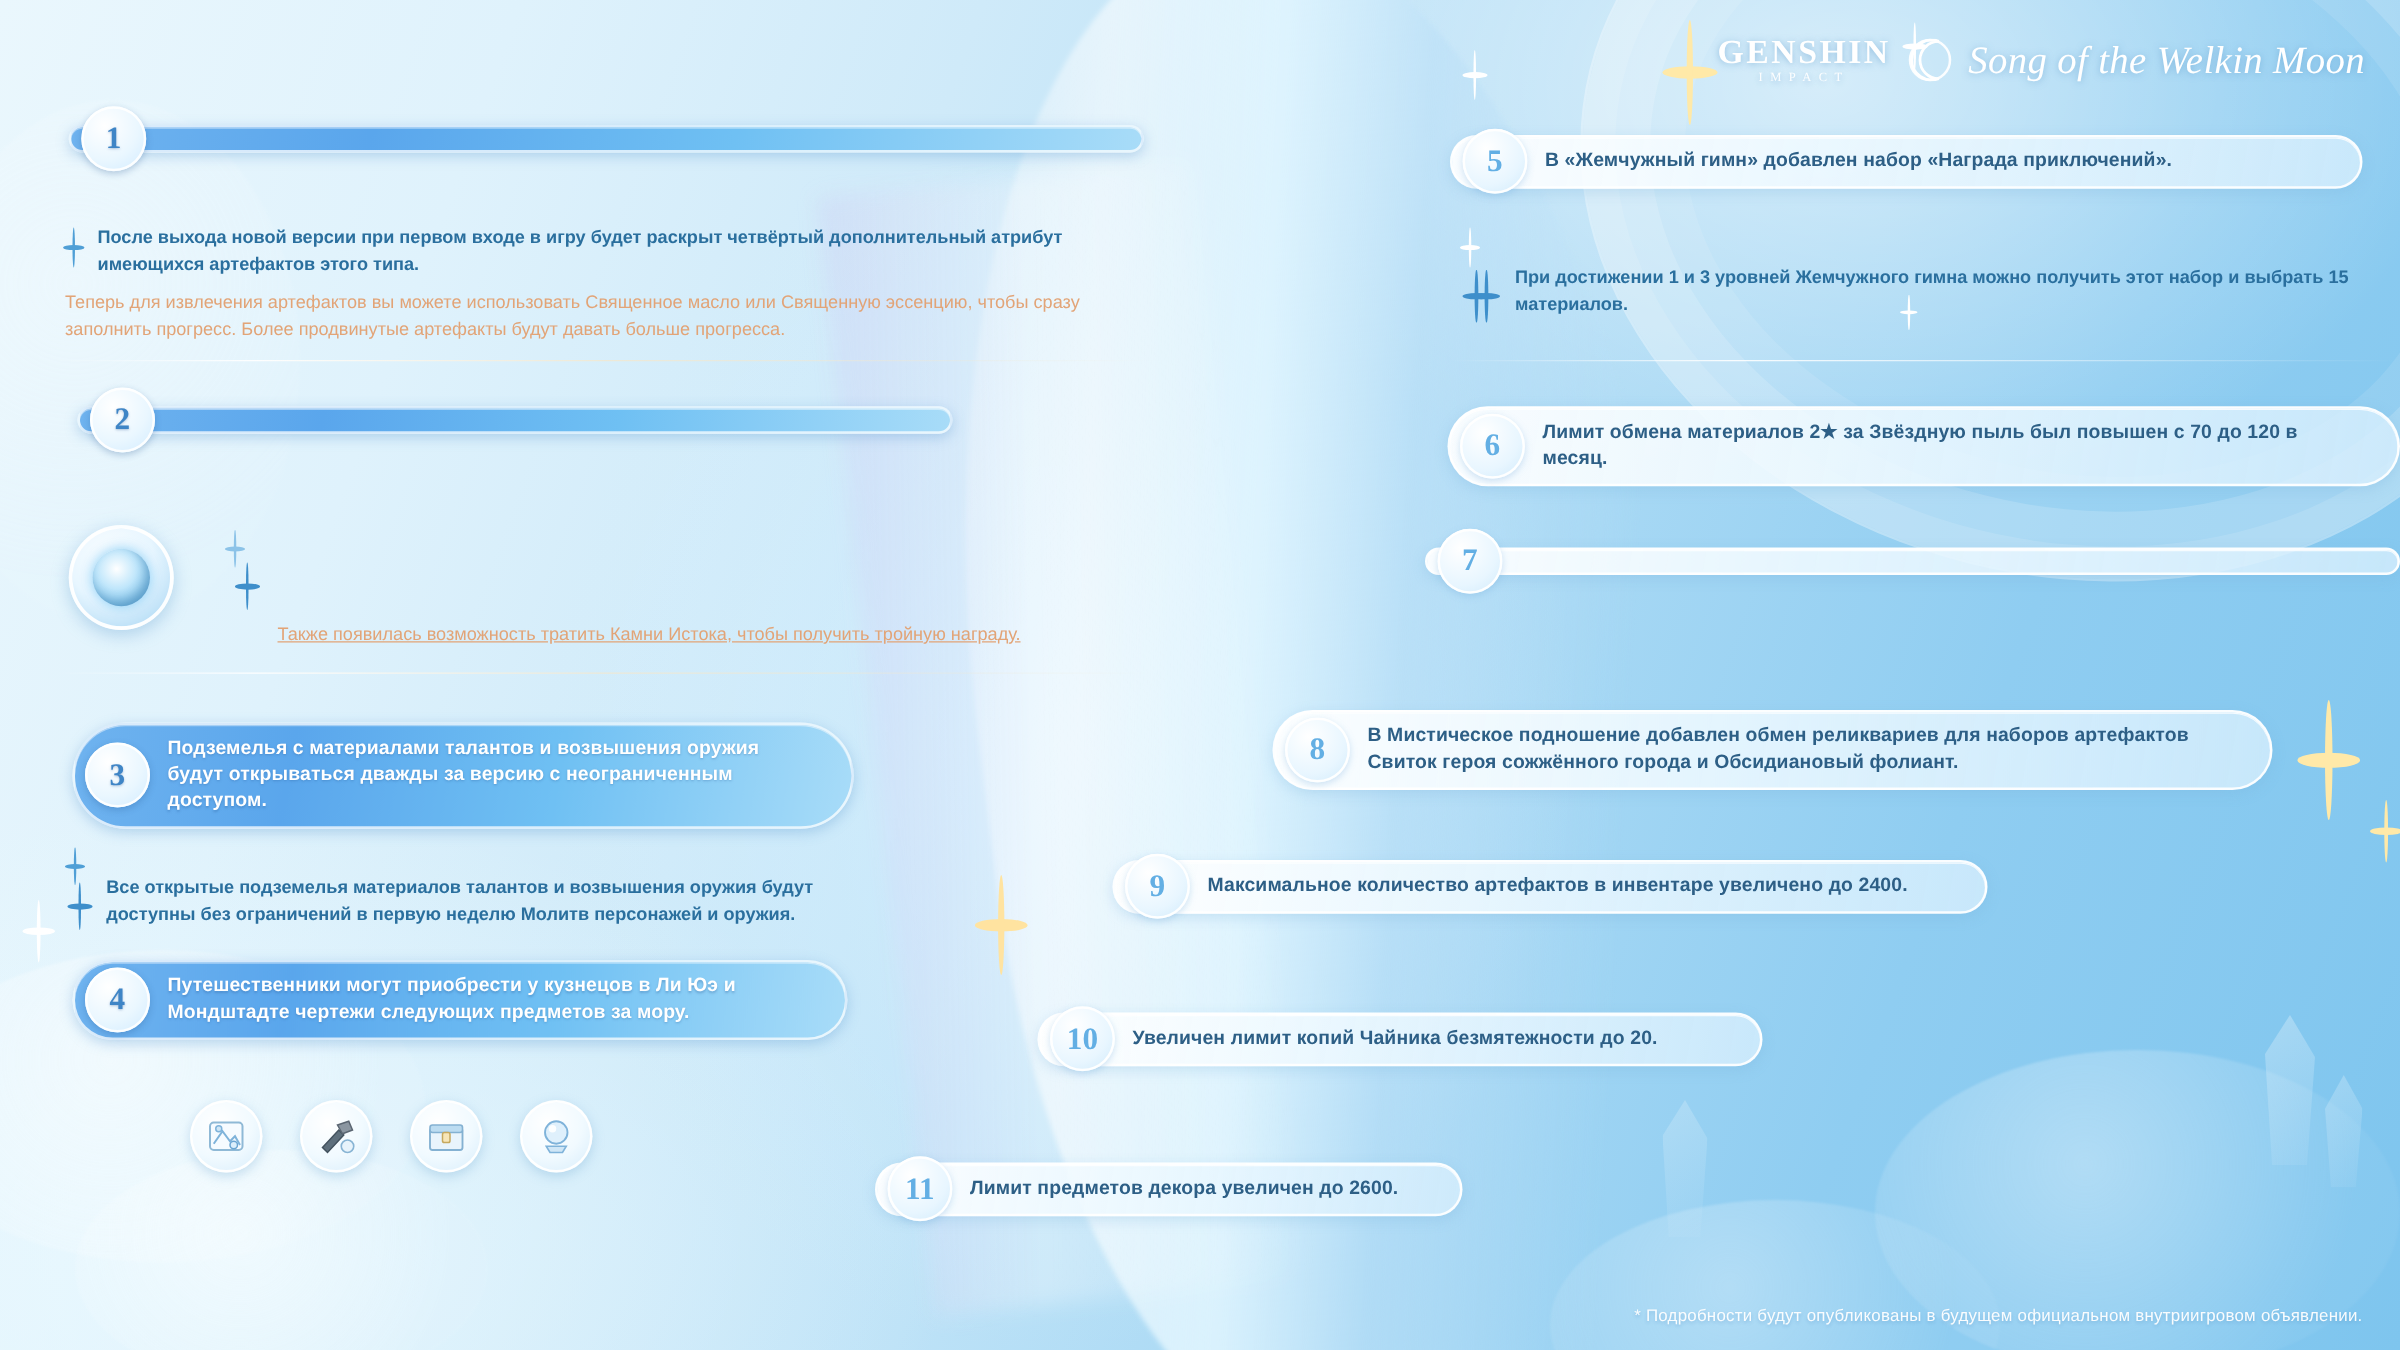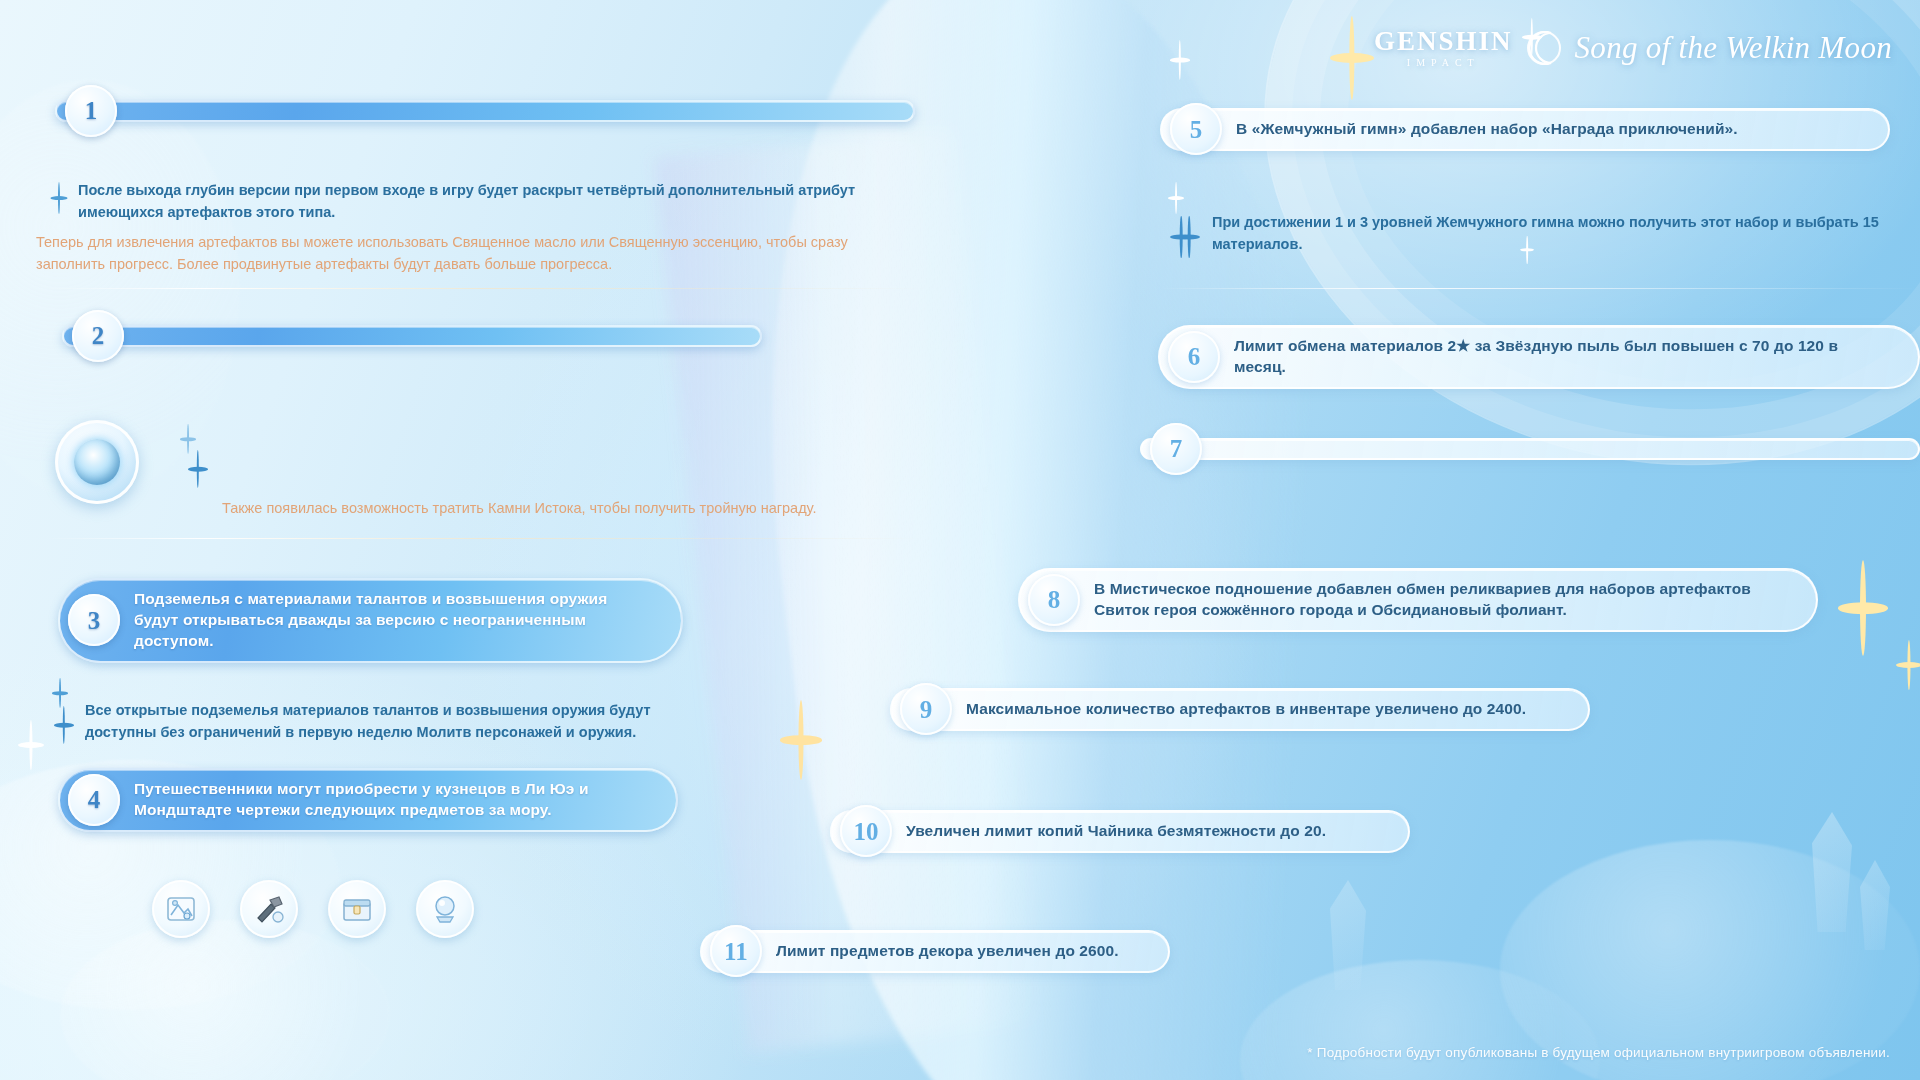--- a/index.html
+++ b/index.html
@@ -257,35 +257,35 @@
       </svg>
     </div>
     <div class="logo-title">Song of the Welkin Moon</div>
   </div>
   <div class="spark logo-star" style="left:1522px; top:18px; width:20px; height:38px; color:#ffffff;"></div>
 
   <div class="pill" style="left:55px; top:100px; width:860px;">
     <span class="num">1</span>
   </div>
   <div class="spark bullet-star" style="left:50px; top:182px; width:17px; height:32px; color:#4f9fd6;"></div>
-  <div class="note note-blue" style="left:78px; top:180px; width:810px;">После выхода глубин версии при первом входе в игру будет раскрыт четвёртый дополнительный атрибут имеющихся артефактов этого типа.</div>
-  <div class="note note-orange" style="left:36px; top:232px; width:840px;">Теперь для извлечения артефактов вы можете использовать Священное масло или Священную эссенцию, чтобы сразу заполнить прогресс. Более продвинутые артефакты будут давать больше прогресса.</div>
+  <div class="note note-blue" style="left:78px; top:180px; width:810px;">После выхода новой версии при первом входе в игру будет раскрыт четвёртый дополнительный атрибут имеющихся артефактов этого типа.</div>
+  <div class="note note-orange" style="left:52px; top:232px; width:840px;">Теперь для извлечения артефактов вы можете использовать Священное масло или Священную эссенцию, чтобы сразу заполнить прогресс. Более продвинутые артефакты будут давать больше прогресса.</div>
   <div class="divider" style="left:44px; top:288px; width:880px;"></div>
 
   <div class="pill" style="left:62px; top:325px; width:700px;">
     <span class="num">2</span>
   </div>
 
   <div class="resin-icon" style="left:55px; top:420px;">
     <div class="resin-core"></div>
   </div>
 
   <div class="spark bullet-star" style="left:180px; top:424px; width:16px; height:30px; color:#8cc3e8;"></div>
   <div class="spark bullet-star" style="left:188px; top:450px; width:20px; height:38px; color:#3e8fcb;"></div>
-  <div class="note note-orange" style="left:222px; top:498px; width:700px;">Также появилась возможность тратить Камни Истока, чтобы получить тройную награду.</div>
+  <div class="note note-orange" style="left:222px; top:498px; width:700px;text-decoration:underline;">Также появилась возможность тратить Камни Истока, чтобы получить тройную награду.</div>
   <div class="divider" style="left:44px; top:538px; width:880px;"></div>
 
   <div class="pill" style="left:58px; top:578px; width:625px;">
     <span class="num">3</span>
     <span class="txt">Подземелья с материалами талантов и возвышения оружия будут открываться дважды за версию с неограниченным доступом.</span>
   </div>
   <div class="spark bullet-star" style="left:54px; top:706px; width:20px; height:38px; color:#3e8fcb;"></div>
   <div class="note note-blue" style="left:85px; top:700px; width:640px;">Все открытые подземелья материалов талантов и возвышения оружия будут доступны без ограничений в первую неделю Молитв персонажей и оружия.</div>
 
   <div class="pill" style="left:58px; top:768px; width:620px;">

